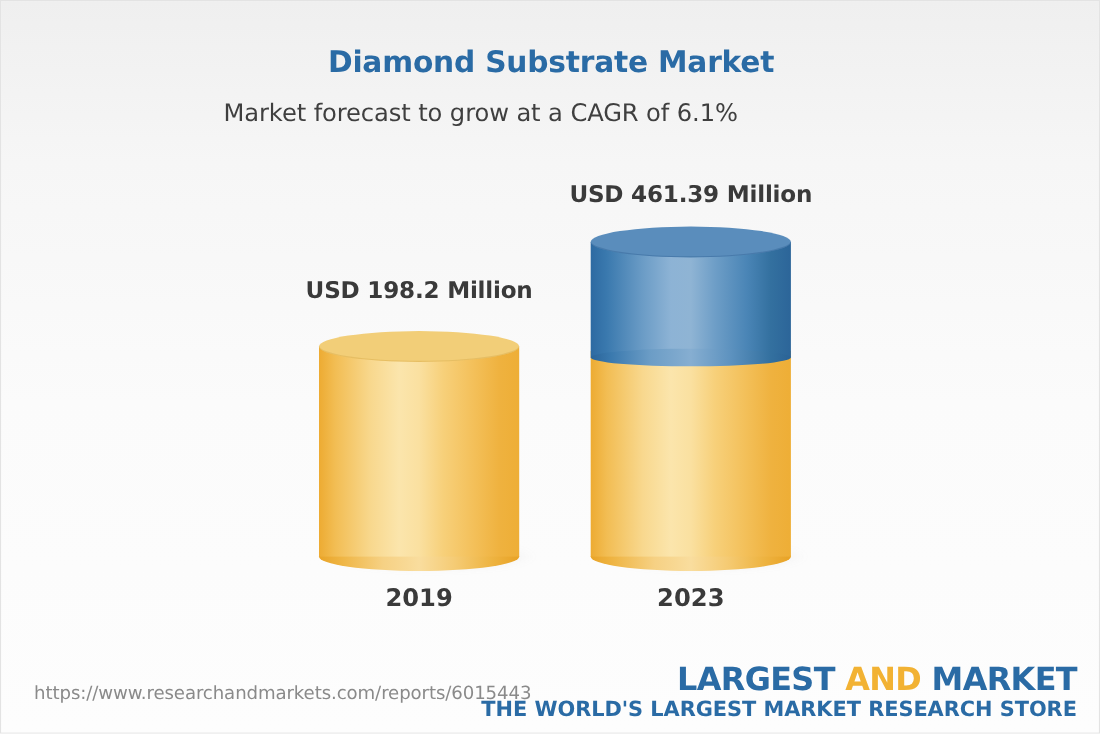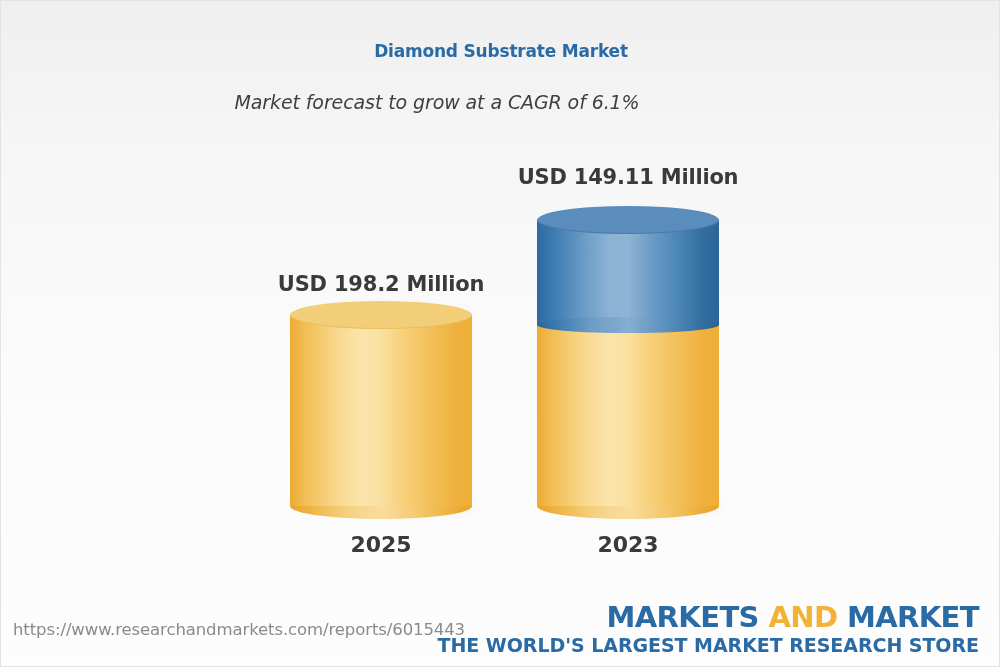--- a/index.html
+++ b/index.html
@@ -23,36 +23,35 @@
     border: 1px solid #e3e3e3;
   }
 
   
   .chart-title {
     position: absolute;
     top: 40px;
     left: 0;
     width: 1000px;
     text-align: center;
-    font-size: 17px;
+    font-size: 27px;
     font-weight: bold;
     color: #2a6ba5;
     letter-spacing: -0.2px;
   }
   .chart-subtitle {
     position: absolute;
     top: 90px;
     left: 0;
     width: 872px;
     text-align: center;
-    font-size: 19px;
+    font-size: 22px;
     font-weight: normal;
     color: #3f3f3f;
     letter-spacing: -0.1px;
-    font-style: italic;
   }
 
   
   .plot {
     position: absolute;
     left: 0;
     top: 0;
     width: 1000px;
     height: 600px;
   }
@@ -202,21 +201,21 @@
   
   .footer {
     position: absolute;
     left: 0;
     bottom: 0;
     width: 1000px;
     height: 70px;
   }
   .source-url {
     position: absolute;
-    left: 12px;
+    left: 30px;
     top: 24px;
     font-size: 16.5px;
     color: #8a8a8a;
     letter-spacing: -0.1px;
   }
   .brand {
     position: absolute;
     right: 22px;
     top: 6px;
     text-align: right;
@@ -247,38 +246,38 @@
 
 <div class="canvas">
 
   <div class="chart-title">Diamond Substrate Market</div>
   <div class="chart-subtitle">Market forecast to grow at a CAGR of 6.1%</div>
 
   <div class="plot">
 
     <div class="col col-2025">
 
-      <div class="value-label" style="top: 271px;">USD 198.2 Million</div>
+      <div class="value-label" style="top: 251px;">USD 198.2 Million</div>
 
       <div class="cyl">
         <div class="cyl-shadow"></div>
 
         <div class="cyl-bottom bottom-yellow" style="top: 492px;"></div>
 
         <div class="cyl-body body-yellow" style="top: 314px; height: 191px;"></div>
 
         <div class="cyl-top top-yellow" style="top: 300px;"></div>
       </div>
 
-      <div class="cat-label">2025</div>
+      <div class="cat-label">2019</div>
     </div>
 
     <div class="col col-2032">
 
-      <div class="value-label" style="top: 164px;">USD 149.11 Million</div>
+      <div class="value-label" style="top: 164px;">USD 461.39 Million</div>
 
       <div class="cyl">
         <div class="cyl-shadow"></div>
 
         <div class="cyl-bottom bottom-yellow" style="top: 492px;"></div>
 
         <div class="cyl-body body-yellow" style="top: 318px; height: 187px;"></div>
 
         <div class="cyl-body body-blue" style="top: 219px; height: 105px;"></div>
 
@@ -289,18 +288,18 @@
 
       <div class="cat-label">2023</div>
     </div>
 
   </div>
 
   <div class="footer">
     <div class="source-url">https://www.researchandmarkets.com/reports/6015443</div>
 
     <div class="brand">
-      <div class="brand-name"><span>MARKETS </span><span class="and">AND</span><span> MARKET</span></div>
+      <div class="brand-name"><span>LARGEST </span><span class="and">AND</span><span> MARKET</span></div>
       <div class="brand-tagline">THE WORLD'S LARGEST MARKET RESEARCH STORE</div>
     </div>
   </div>
 
 </div>
 
 </body></html>

